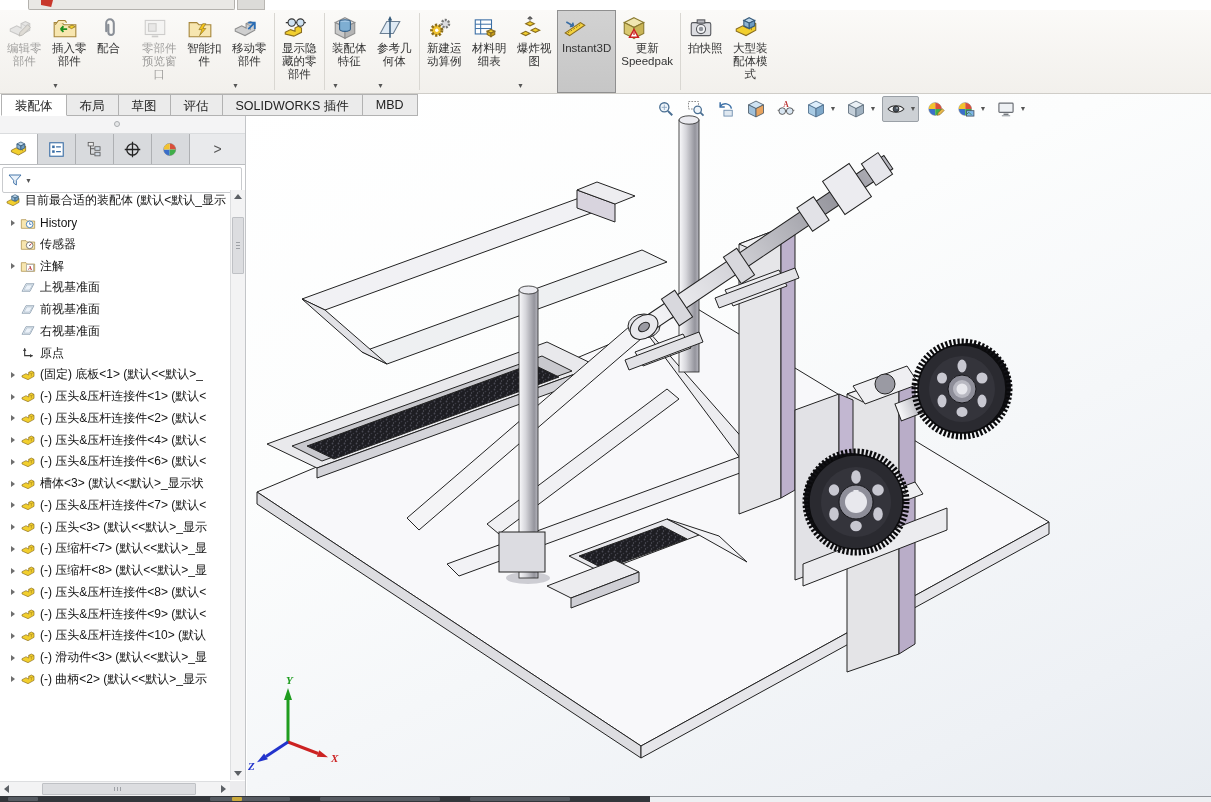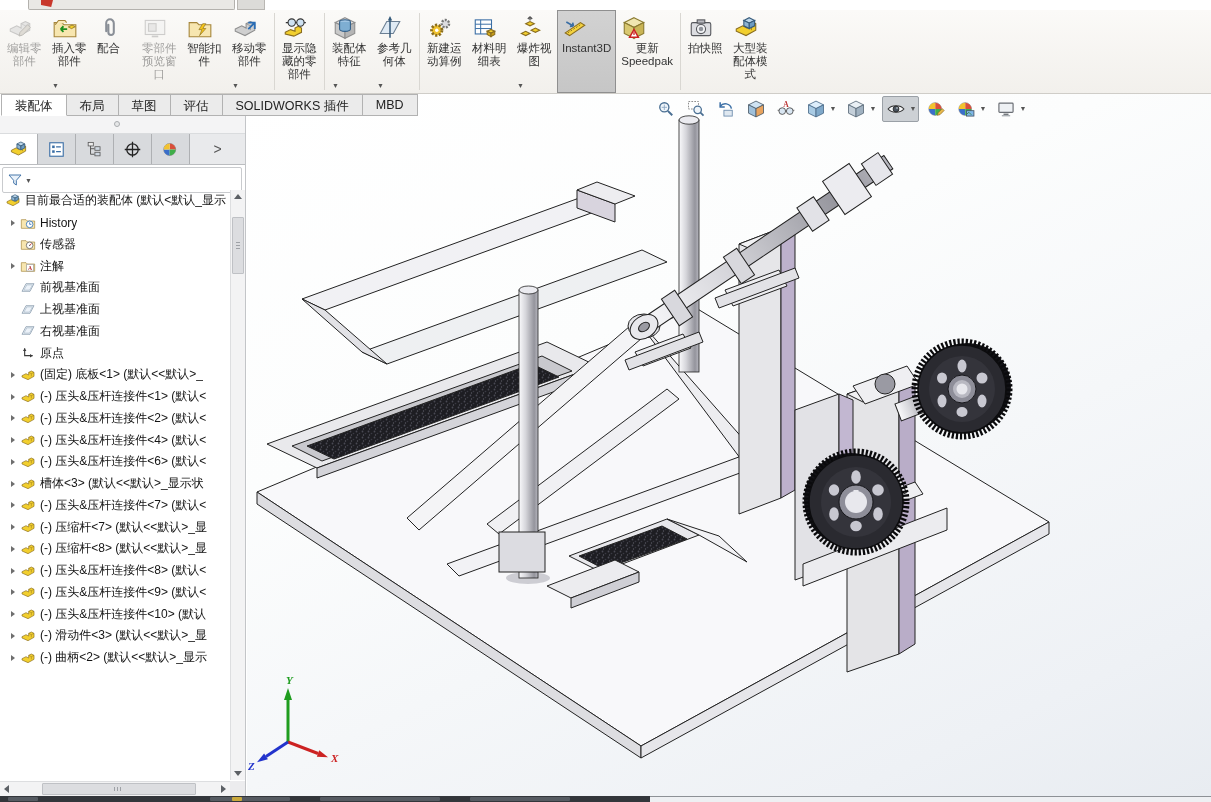--- a/index.html
+++ b/index.html
@@ -653,29 +653,29 @@
               <text x="15" y="17.6" font-size="8.5" text-anchor="middle" fill="#b33" font-weight="bold" font-family="Liberation Serif,serif">A</text>
             </svg></span>
           <span class="tlabel">注解</span>
         </div>
         <div class="trow">
           <span class="arrow"></span>
           <span class="icon" style="width:16px;height:16px"><svg viewBox="0 0 24 24">
               <polygon points="3,17 9,5.5 21,5.5 15,17" fill="#eaf1f8" fill-opacity="0.9" stroke="#7a8ea2"></polygon>
               <polygon points="5.8,15.2 10.3,7.3 18.8,7.3 14.3,15.2" fill="none" stroke="#a8b8c6"></polygon>
             </svg></span>
-          <span class="tlabel">前视基准面</span>
+          <span class="tlabel">上视基准面</span>
         </div>
         <div class="trow">
           <span class="arrow"></span>
           <span class="icon" style="width:16px;height:16px"><svg viewBox="0 0 24 24">
               <polygon points="3,17 9,5.5 21,5.5 15,17" fill="#eaf1f8" fill-opacity="0.9" stroke="#7a8ea2"></polygon>
               <polygon points="5.8,15.2 10.3,7.3 18.8,7.3 14.3,15.2" fill="none" stroke="#a8b8c6"></polygon>
             </svg></span>
-          <span class="tlabel">上视基准面</span>
+          <span class="tlabel">前视基准面</span>
         </div>
         <div class="trow">
           <span class="arrow"></span>
           <span class="icon" style="width:16px;height:16px"><svg viewBox="0 0 24 24">
               <polygon points="3,17 9,5.5 21,5.5 15,17" fill="#eaf1f8" fill-opacity="0.9" stroke="#7a8ea2"></polygon>
               <polygon points="5.8,15.2 10.3,7.3 18.8,7.3 14.3,15.2" fill="none" stroke="#a8b8c6"></polygon>
             </svg></span>
           <span class="tlabel">右视基准面</span>
         </div>
         <div class="trow">
@@ -749,20 +749,30 @@
         </div>
         <div class="trow">
           <span class="arrow">
             <i class="tri-r"></i>
           </span>
           <span class="icon" style="width:16px;height:16px"><svg viewBox="0 0 24 24">
               <path d="M3 13 L9 10 L13 12 L13 8 L17 6 L21 8 L21 14 L12 19 L3 15 Z" fill="#f2cf2e" stroke="#8a6d1f" stroke-width="1"></path>
               <path d="M13 8 L17 10 L21 8 M17 10 L17 14" fill="none" stroke="#8a6d1f" stroke-width="0.7"></path>
             </svg></span>
           <span class="tlabel">(-) 压头&amp;压杆连接件&lt;7&gt; (默认&lt;</span>
+        </div>
+        <div class="trow">
+          <span class="arrow">
+            <i class="tri-r"></i>
+          </span>
+          <span class="icon" style="width:16px;height:16px"><svg viewBox="0 0 24 24">
+              <path d="M3 13 L9 10 L13 12 L13 8 L17 6 L21 8 L21 14 L12 19 L3 15 Z" fill="#f2cf2e" stroke="#8a6d1f" stroke-width="1"></path>
+              <path d="M13 8 L17 10 L21 8 M17 10 L17 14" fill="none" stroke="#8a6d1f" stroke-width="0.7"></path>
+            </svg></span>
+          <span class="tlabel">(-) 压头&lt;3&gt; (默认&lt;&lt;默认&gt;_显示</span>
         </div>
         <div class="trow">
           <span class="arrow">
             <i class="tri-r"></i>
           </span>
           <span class="icon" style="width:16px;height:16px"><svg viewBox="0 0 24 24">
               <path d="M3 13 L9 10 L13 12 L13 8 L17 6 L21 8 L21 14 L12 19 L3 15 Z" fill="#f2cf2e" stroke="#8a6d1f" stroke-width="1"></path>
               <path d="M13 8 L17 10 L21 8 M17 10 L17 14" fill="none" stroke="#8a6d1f" stroke-width="0.7"></path>
             </svg></span>
           <span class="tlabel">(-) 压缩杆&lt;7&gt; (默认&lt;&lt;默认&gt;_显</span>

